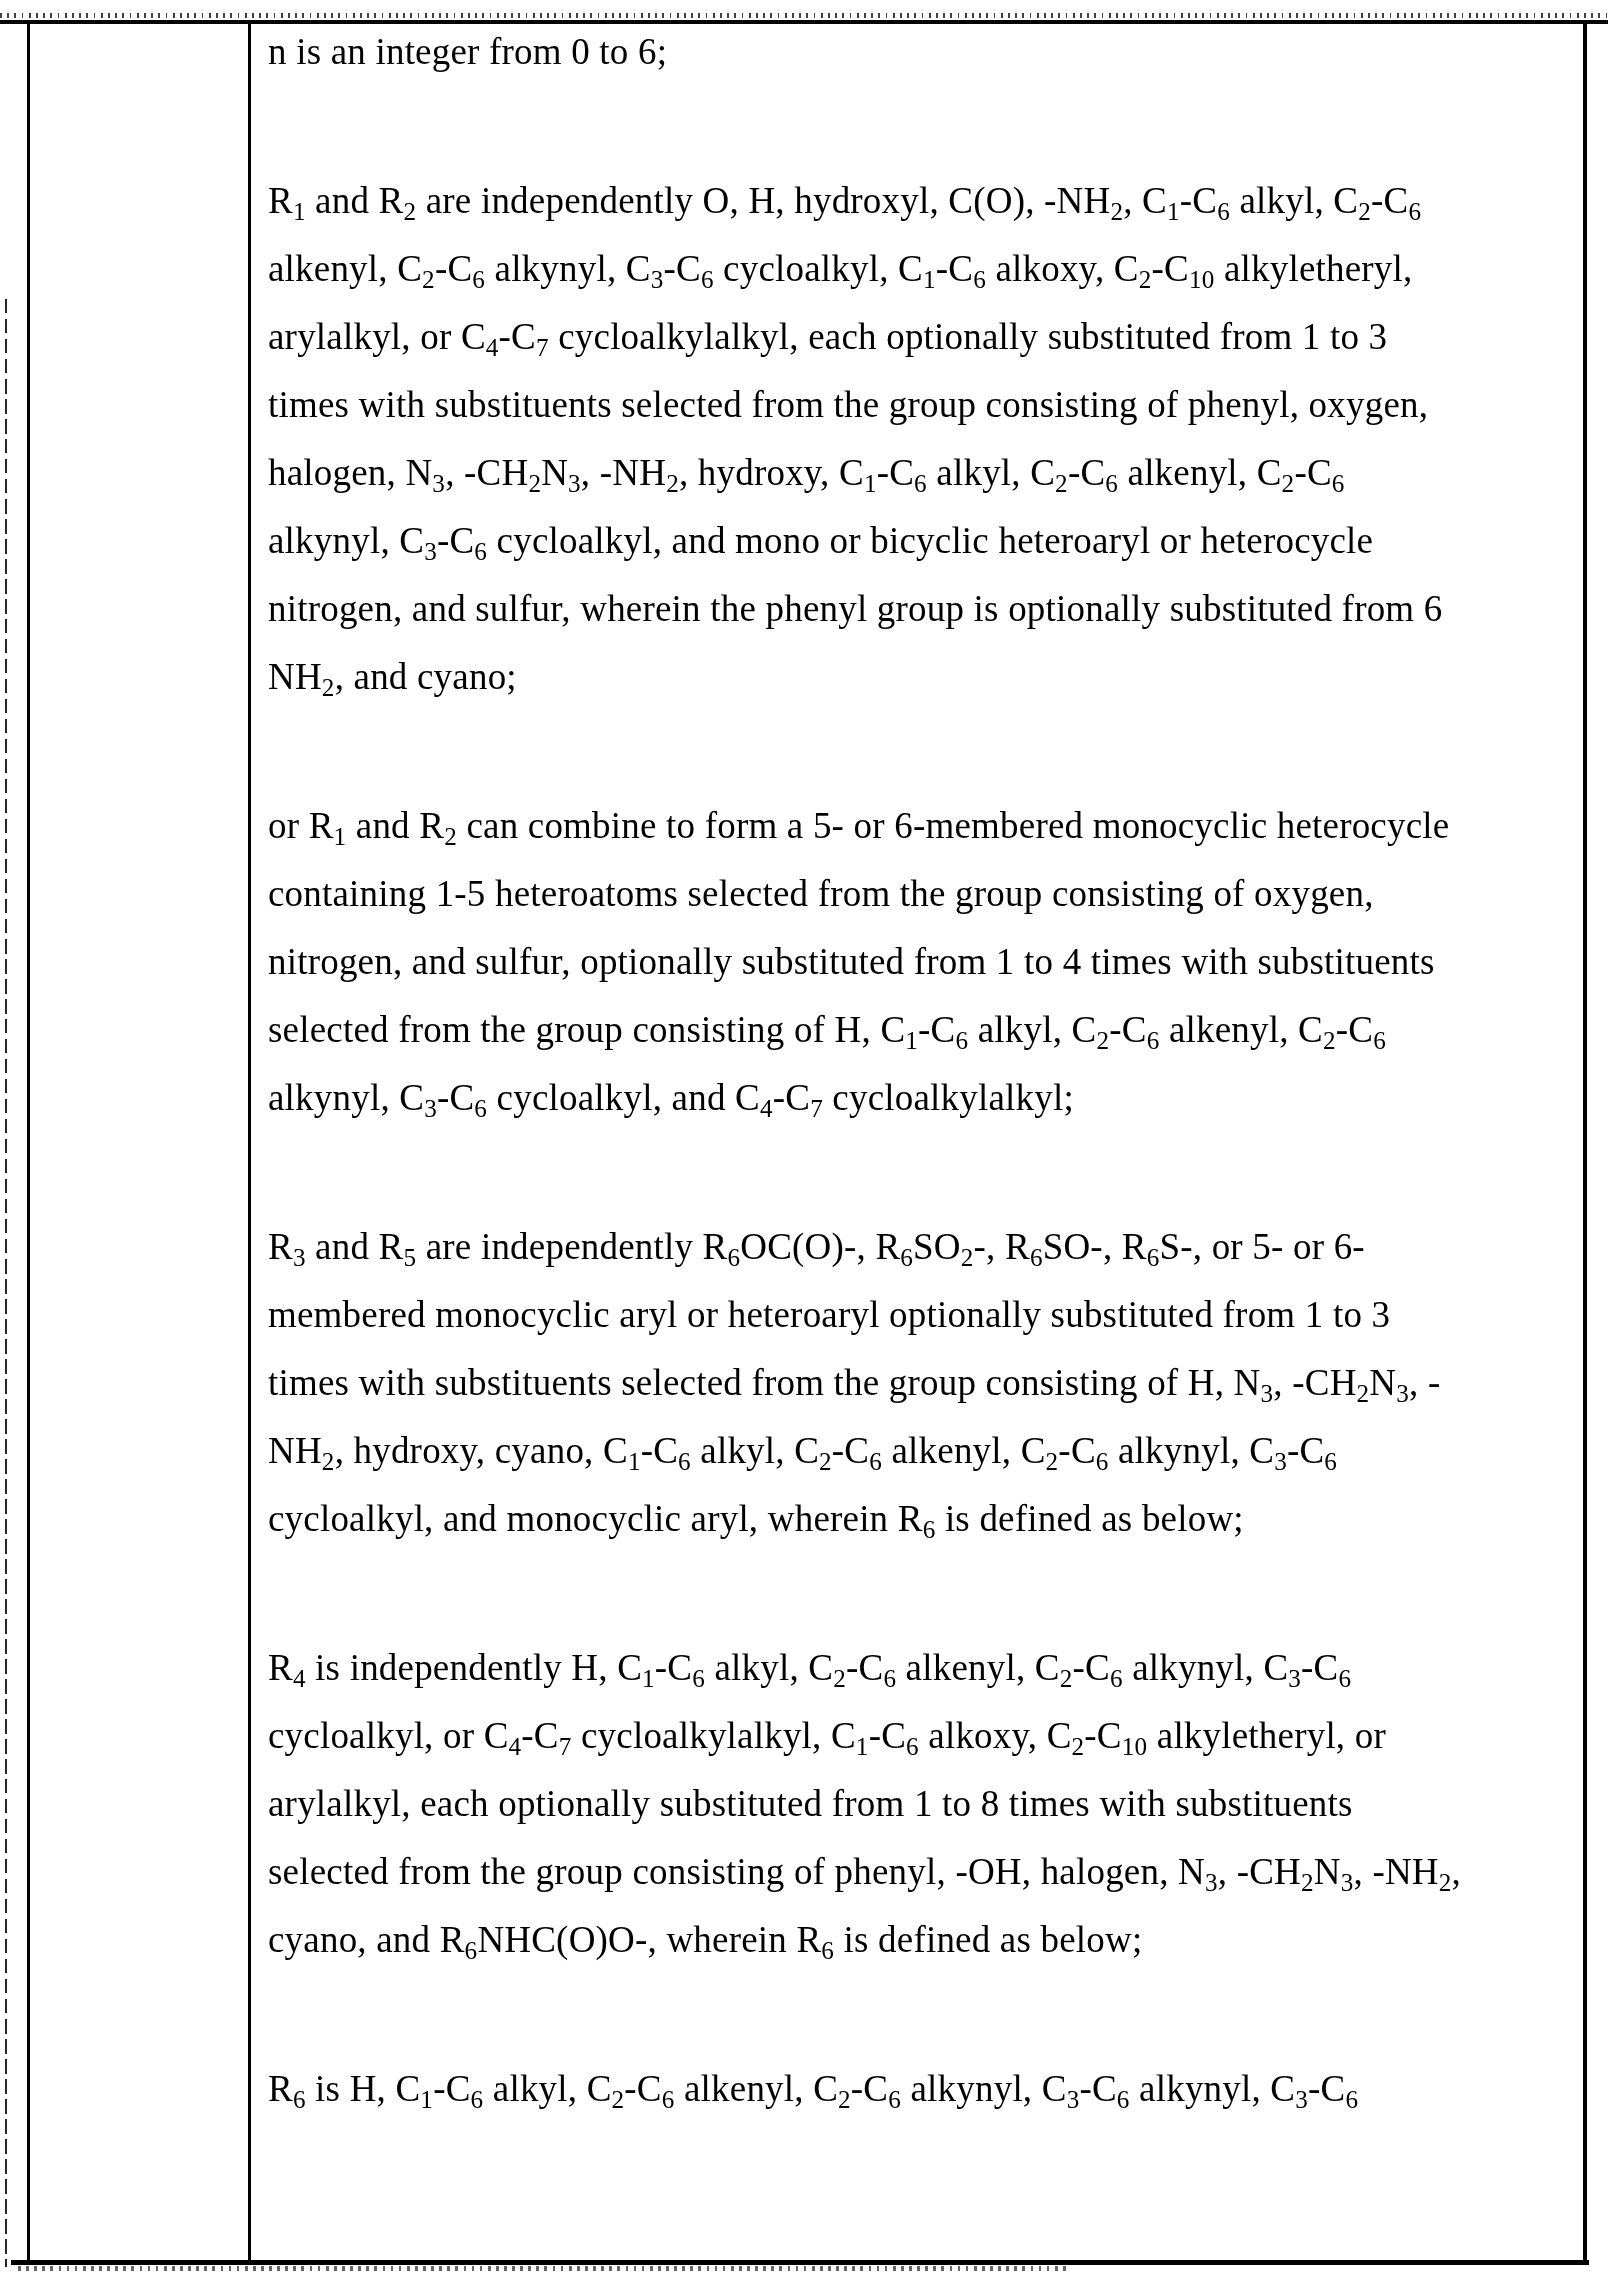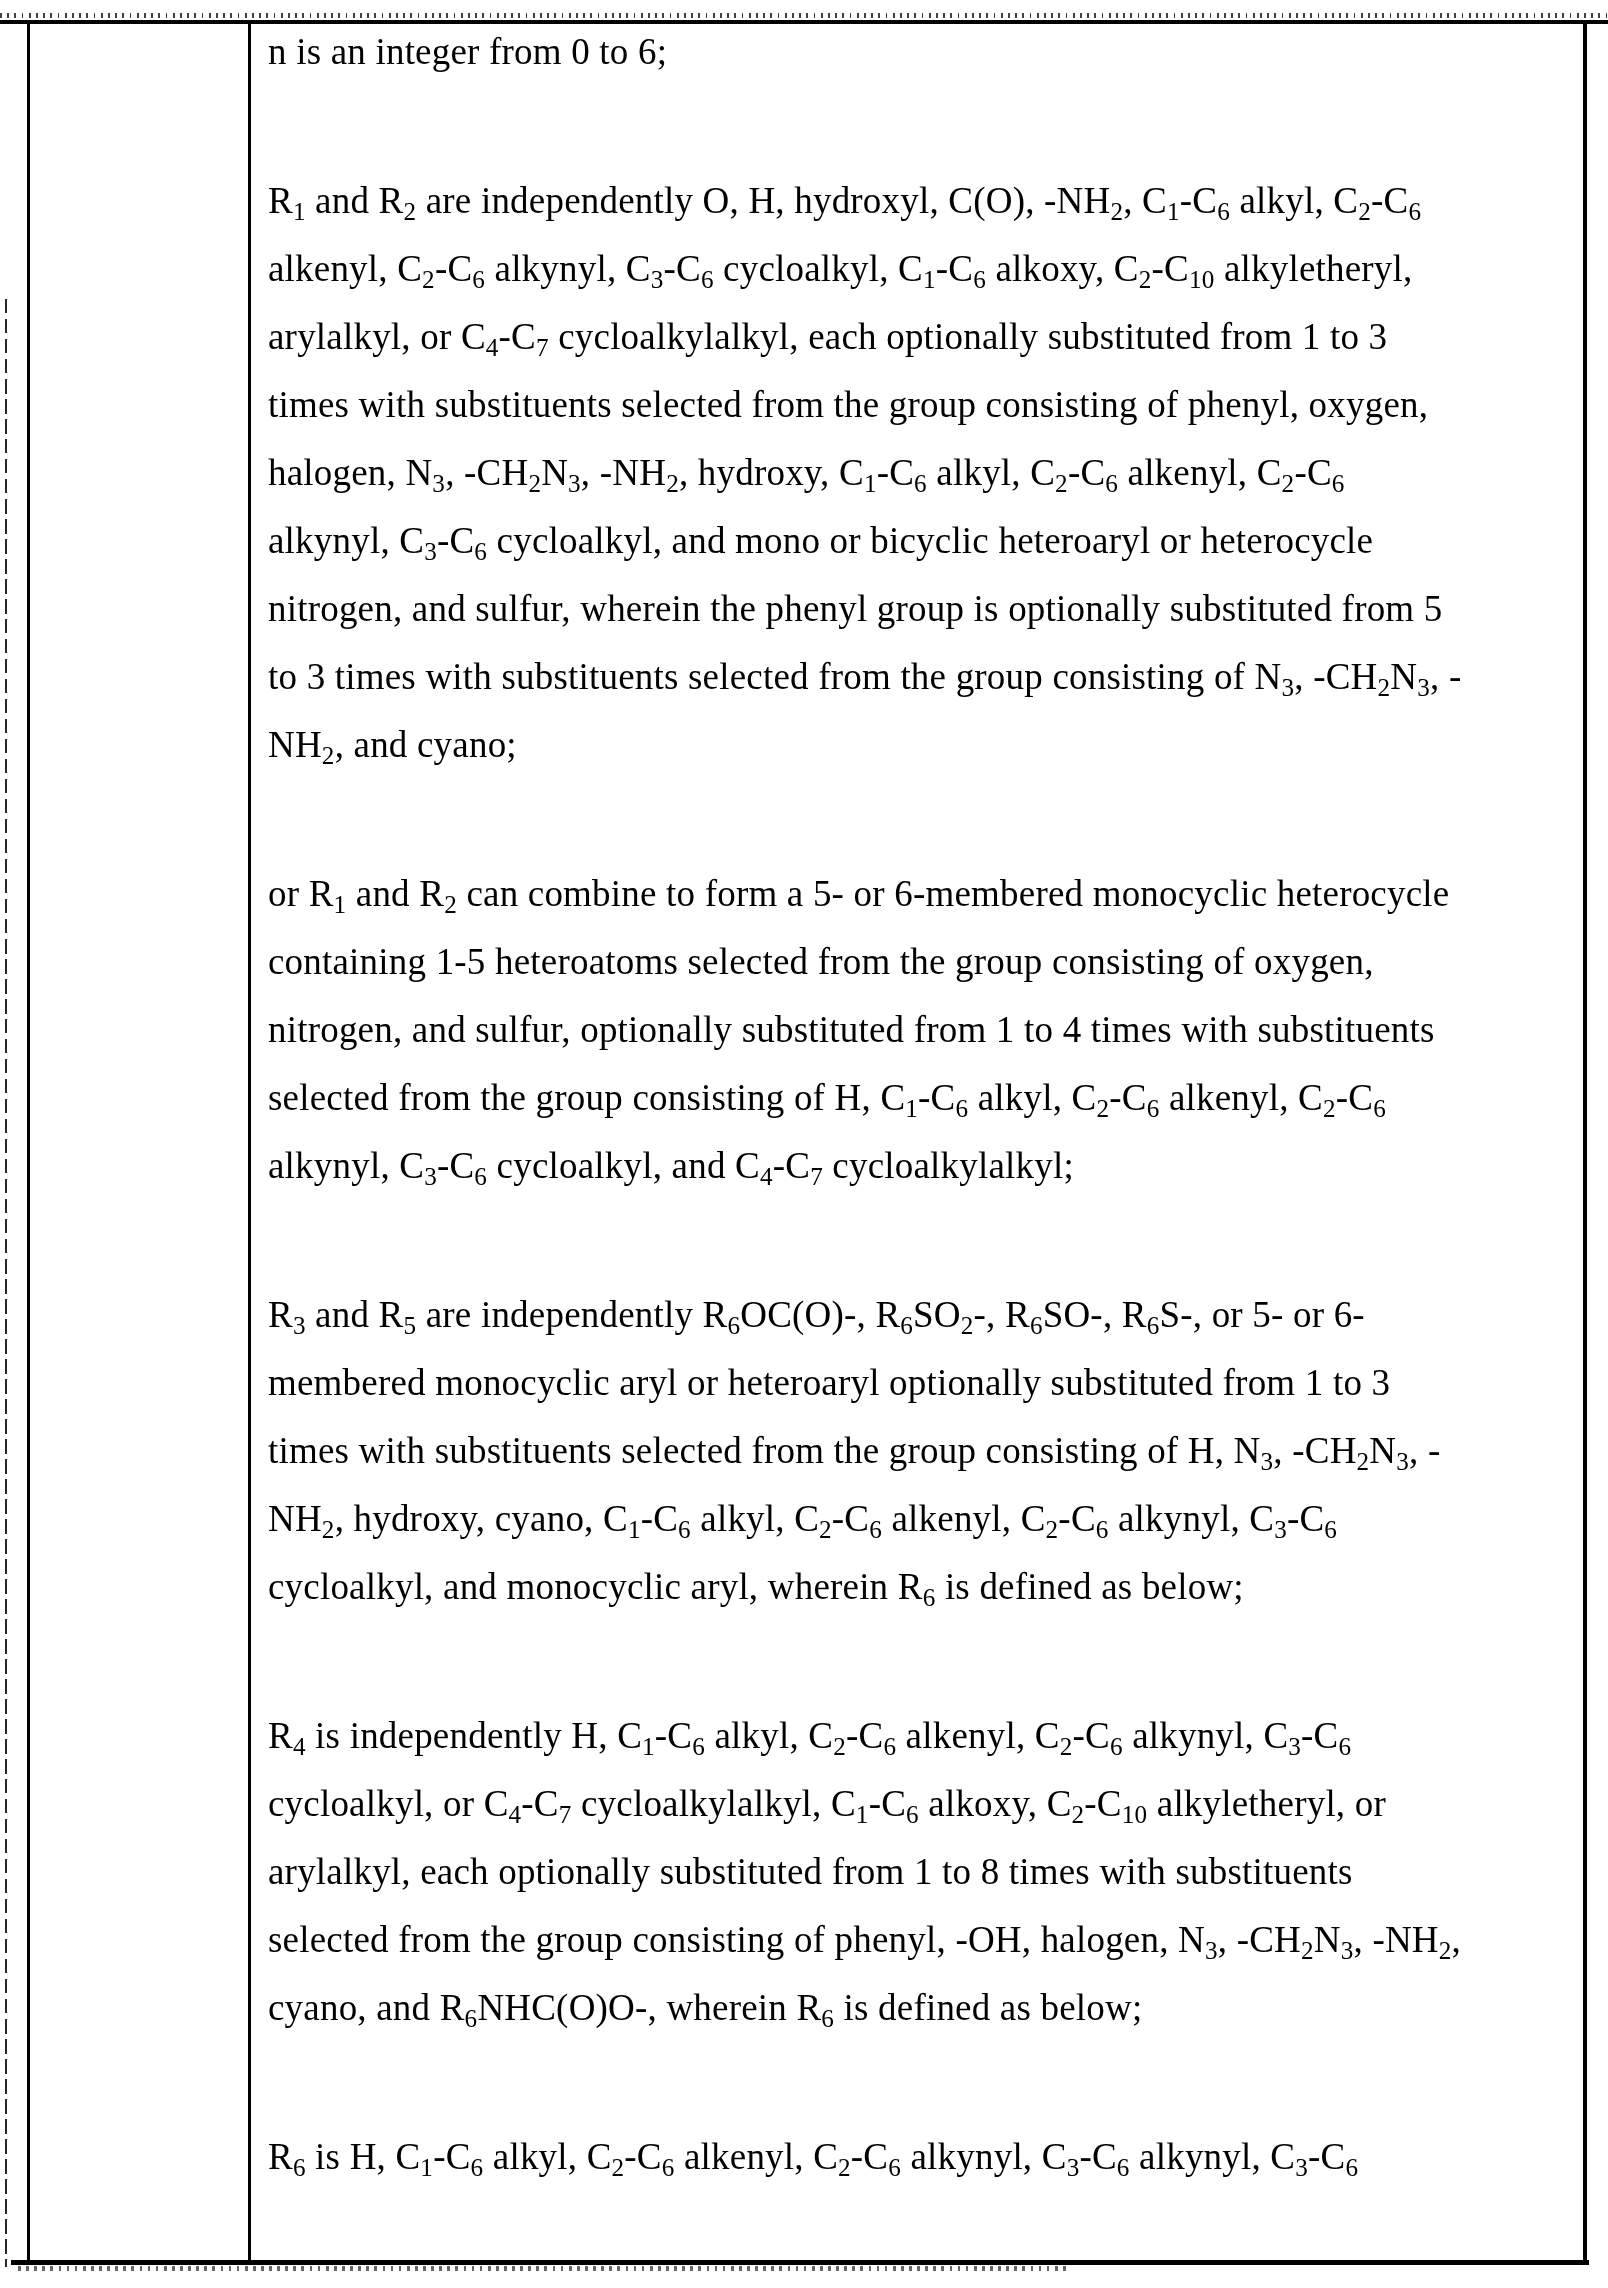--- a/index.html
+++ b/index.html
@@ -67,22 +67,21 @@
       <div class="para">
         <div class="line">n is an integer from 0 to 6;</div>
       </div>
       <div class="para">
         <div class="line">R<sub>1</sub> and R<sub>2</sub> are independently O, H, hydroxyl, C(O), -NH<sub>2</sub>, C<sub>1</sub>-C<sub>6</sub> alkyl, C<sub>2</sub>-C<sub>6</sub></div>
         <div class="line">alkenyl, C<sub>2</sub>-C<sub>6</sub> alkynyl, C<sub>3</sub>-C<sub>6</sub> cycloalkyl, C<sub>1</sub>-C<sub>6</sub> alkoxy, C<sub>2</sub>-C<sub>10</sub> alkyletheryl,</div>
         <div class="line">arylalkyl, or C<sub>4</sub>-C<sub>7</sub> cycloalkylalkyl, each optionally substituted from 1 to 3</div>
         <div class="line">times with substituents selected from the group consisting of phenyl, oxygen,</div>
         <div class="line">halogen, N<sub>3</sub>, -CH<sub>2</sub>N<sub>3</sub>, -NH<sub>2</sub>, hydroxy, C<sub>1</sub>-C<sub>6</sub> alkyl, C<sub>2</sub>-C<sub>6</sub> alkenyl, C<sub>2</sub>-C<sub>6</sub></div>
         <div class="line">alkynyl, C<sub>3</sub>-C<sub>6</sub> cycloalkyl, and mono or bicyclic heteroaryl or heterocycle</div>
-        <div class="line">nitrogen, and sulfur, wherein the phenyl group is optionally substituted from 5</div>
-        <div class="line">to 3 times with substituents selected from the group consisting of N<sub>3</sub>, -CH<sub>2</sub>N<sub>3</sub>, -</div>
+        <div class="line">nitrogen, and sulfur, wherein the phenyl group is optionally substituted from 6</div>
         <div class="line">NH<sub>2</sub>, and cyano;</div>
       </div>
       <div class="para">
         <div class="line">or R<sub>1</sub> and R<sub>2</sub> can combine to form a 5- or 6-membered monocyclic heterocycle</div>
         <div class="line">containing 1-5 heteroatoms selected from the group consisting of oxygen,</div>
         <div class="line">nitrogen, and sulfur, optionally substituted from 1 to 4 times with substituents</div>
         <div class="line">selected from the group consisting of H, C<sub>1</sub>-C<sub>6</sub> alkyl, C<sub>2</sub>-C<sub>6</sub> alkenyl, C<sub>2</sub>-C<sub>6</sub></div>
         <div class="line">alkynyl, C<sub>3</sub>-C<sub>6</sub> cycloalkyl, and C<sub>4</sub>-C<sub>7</sub> cycloalkylalkyl;</div>
       </div>
       <div class="para">

